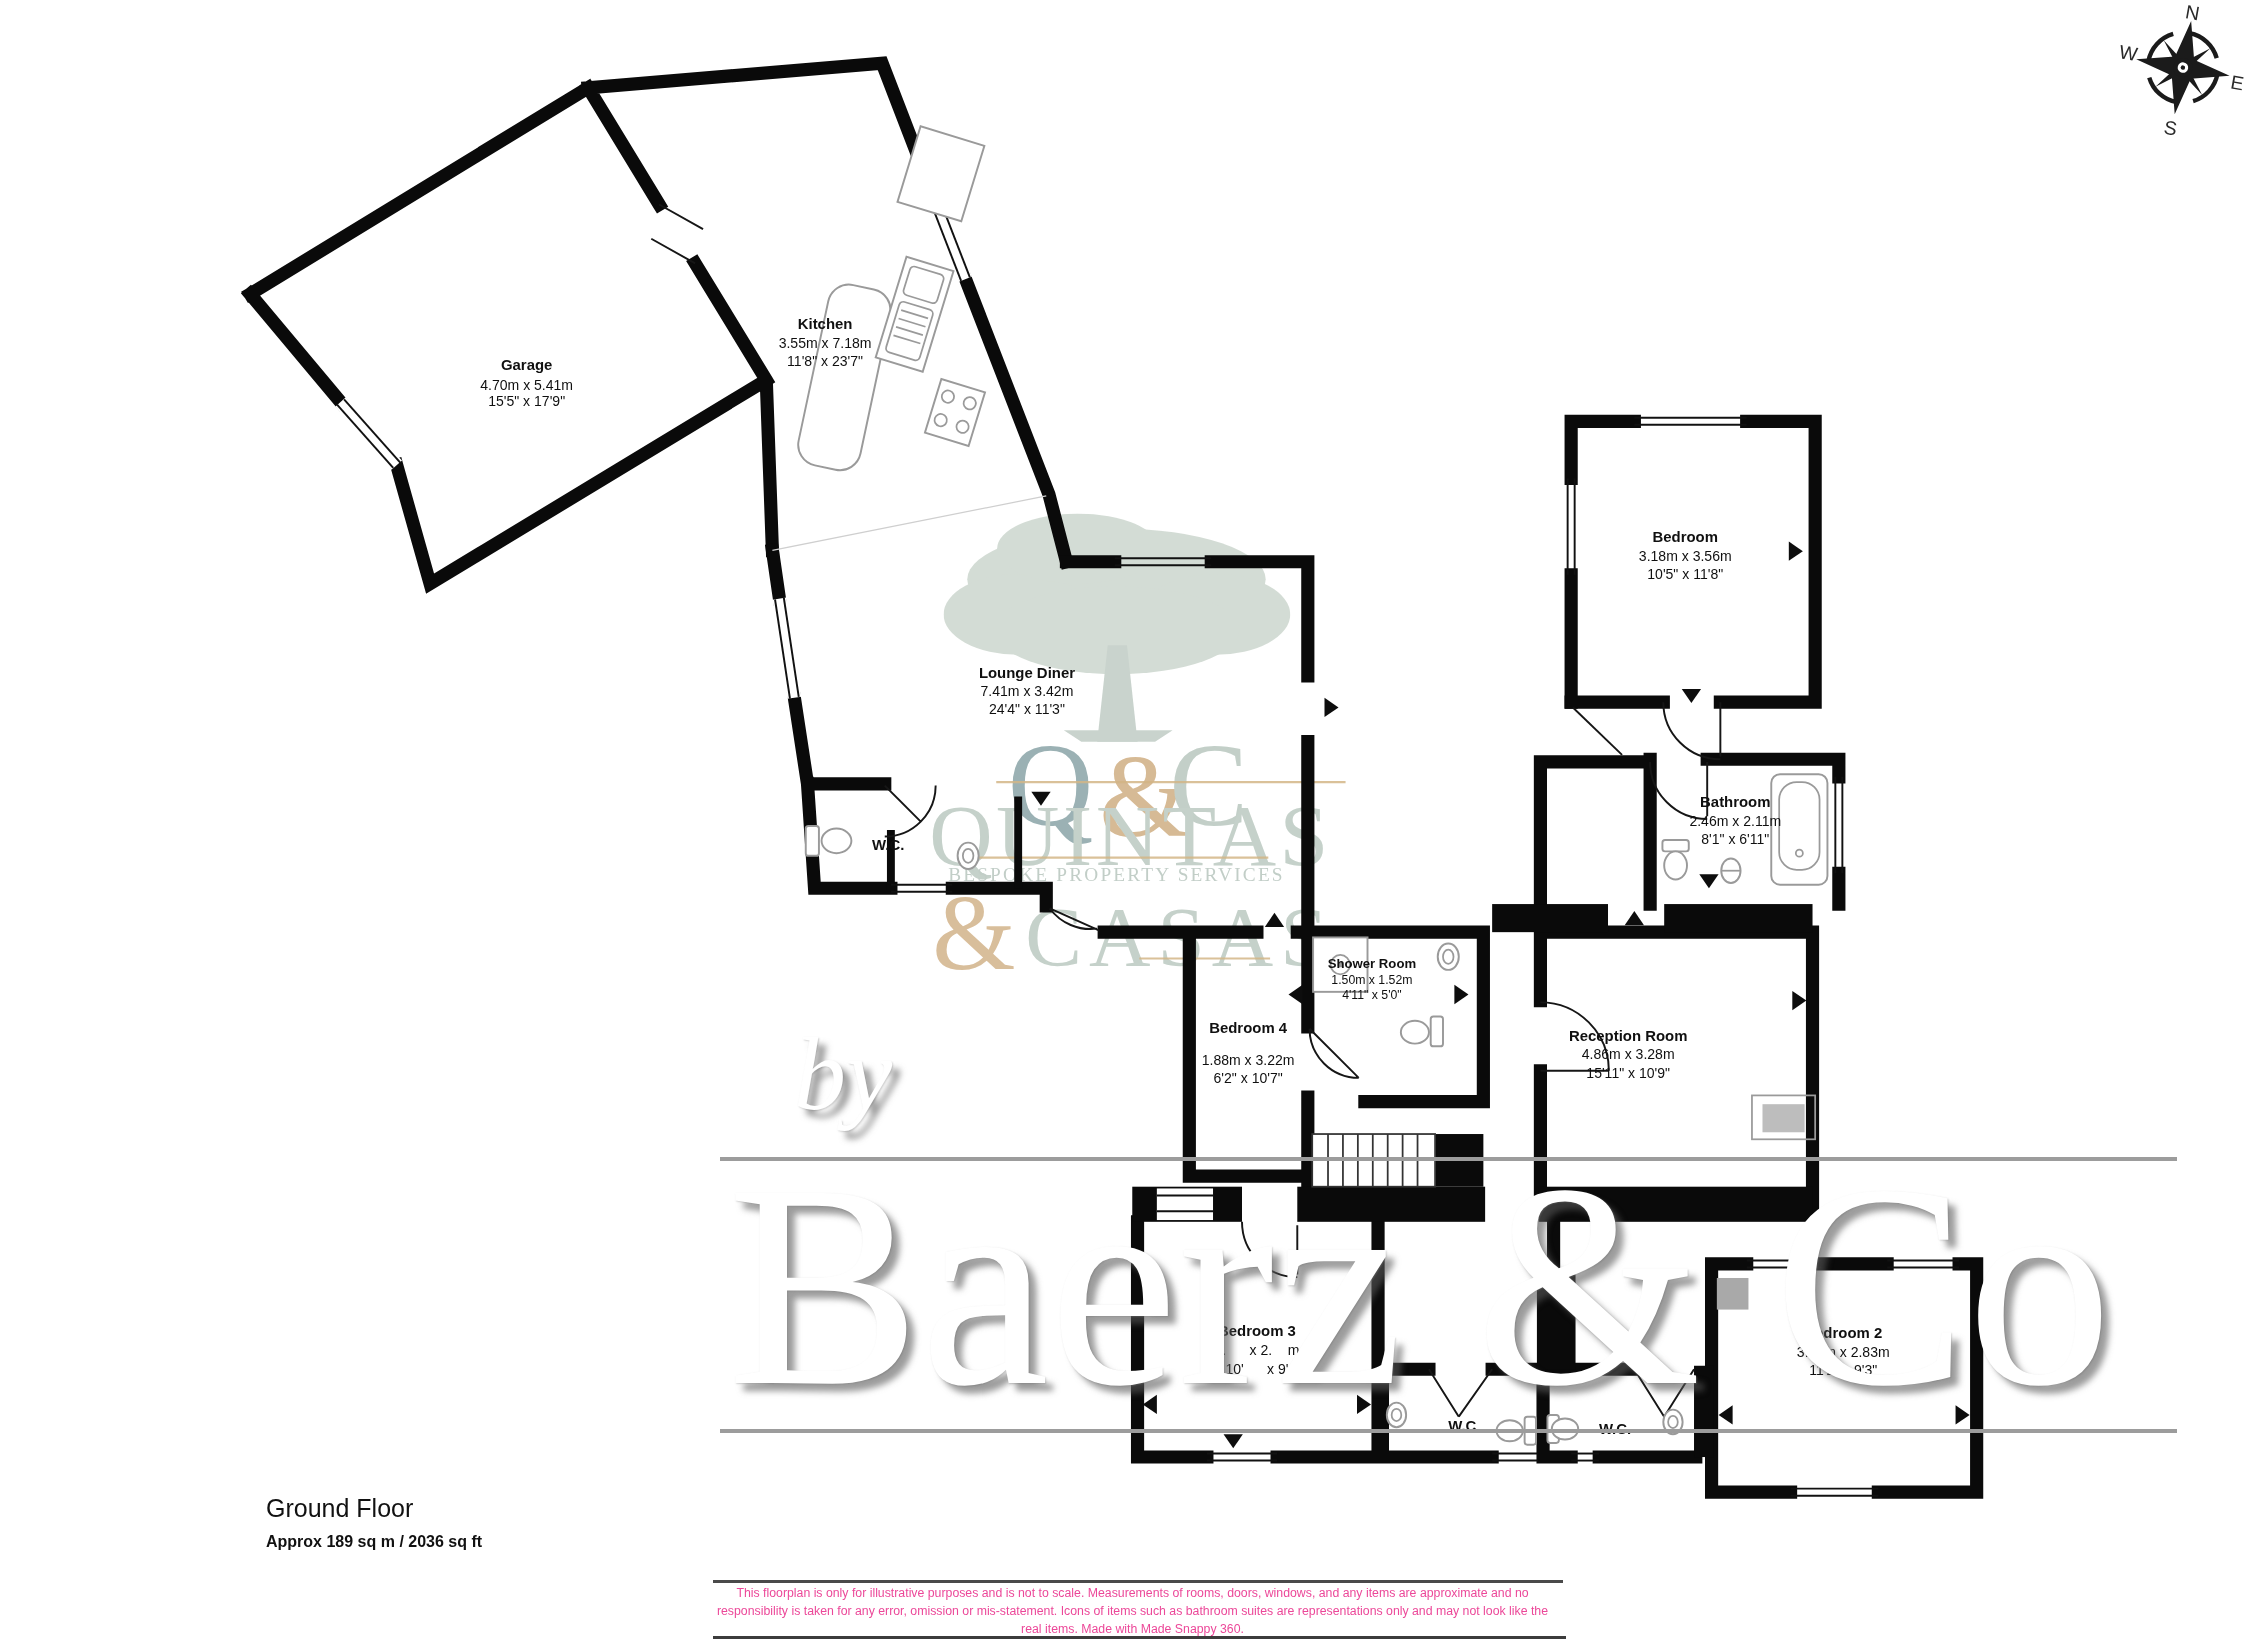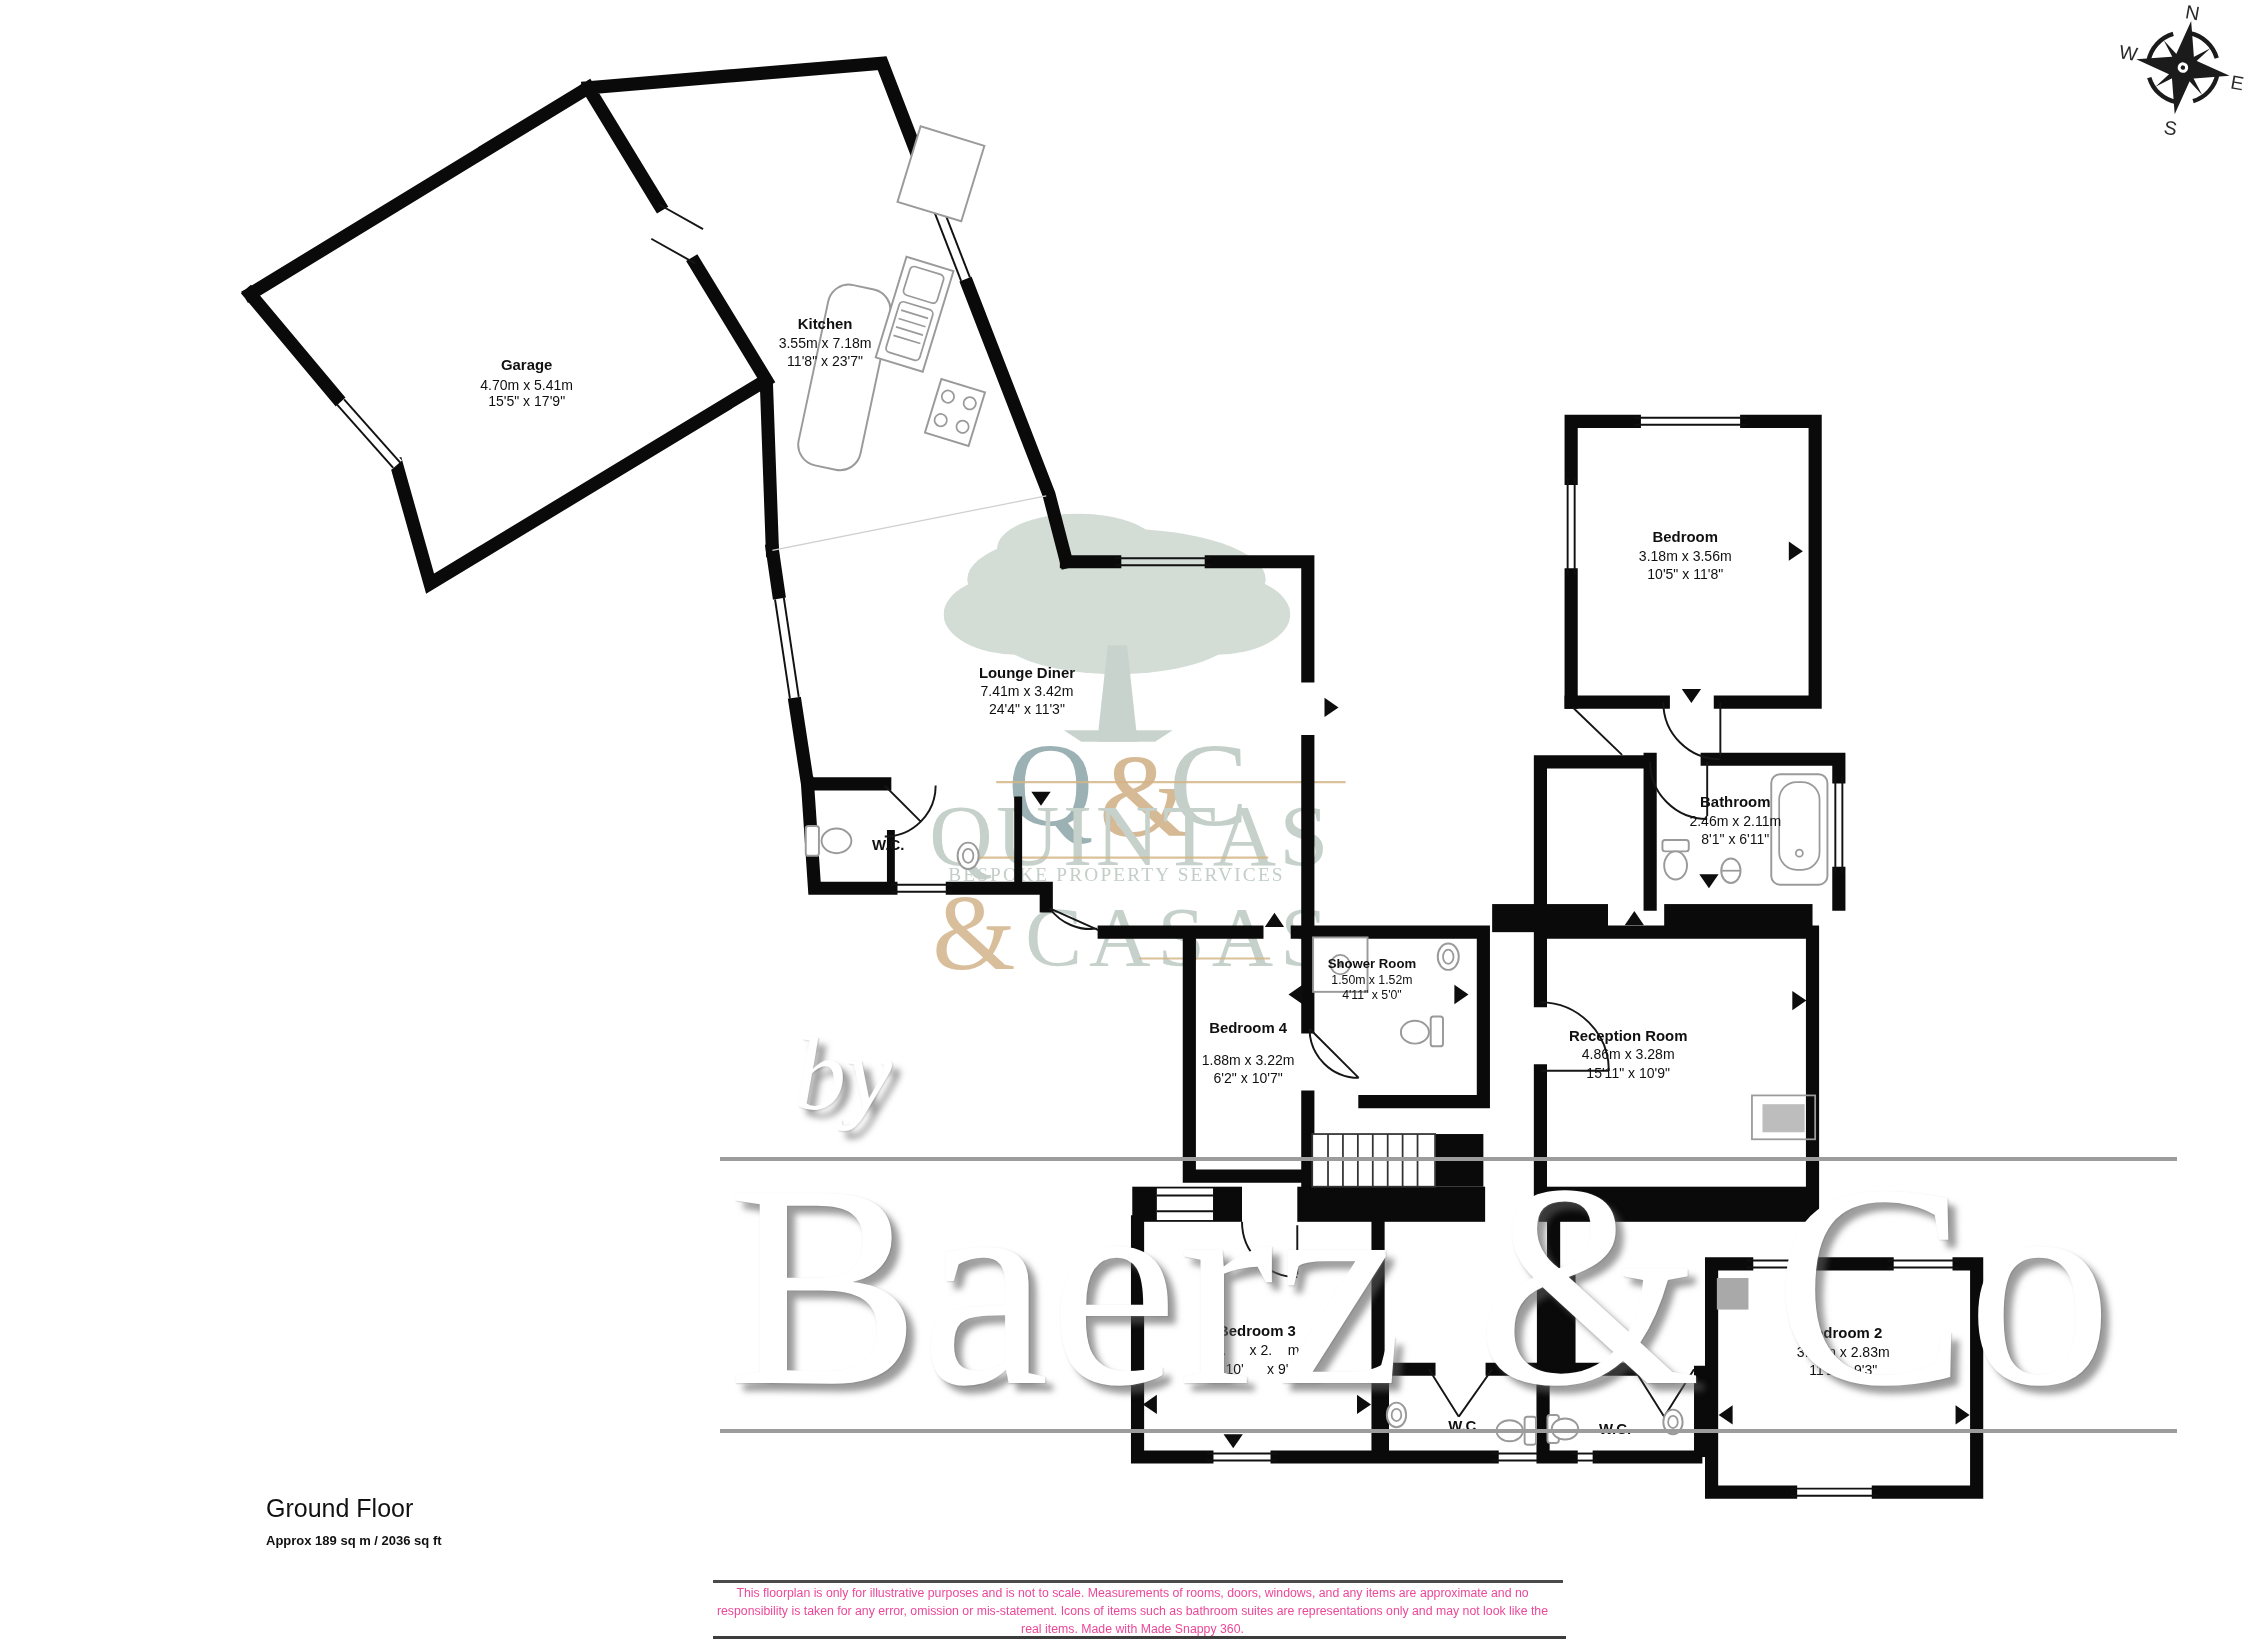--- a/index.html
+++ b/index.html
@@ -20,21 +20,21 @@
   .rds{font:14px "Liberation Sans",sans-serif;fill:#101010;text-anchor:middle;}
   .qc-mono{font:135px "Liberation Serif",serif;}
   .qc-word{font:100px "Liberation Serif",serif;letter-spacing:4px;fill:#b7c6bd;}
   .qc-tag{font:22px "Liberation Serif",serif;letter-spacing:2.5px;fill:#b3c2ba;}
   .compass-letter{font:22px "Liberation Sans",sans-serif;fill:#2a2a2a;text-anchor:middle;}
   .wm{position:absolute;color:#fff;pointer-events:none;white-space:nowrap;
       text-shadow:8px 8px 6.1px rgba(90,90,90,.6),0.9px 0.9px 1.8px rgba(150,150,150,.45);
       font-family:"Liberation Serif",serif;}
   .wmline{position:absolute;height:4.4px;background:#9c9c9c;pointer-events:none;}
   #footer-title{position:absolute;left:266px;top:1494px;font-size:25px;color:#111;}
-  #footer-area{position:absolute;left:266px;top:1533px;font-size:13px;font-weight:700;color:#111;}
+  #footer-area{position:absolute;left:266px;top:1533px;font-size:16px;font-weight:700;color:#111;}
   #disclaimer{position:absolute;left:711px;top:1585px;width:843px;text-align:center;
               font-size:12.3px;line-height:1.45;color:#ec4899;}
   .discline{position:absolute;background:#4a4a4a;}
 </style>
 </head>
 <body>
 
 <div id="canvas">
 
 <svg width="2247" height="1644" viewBox="0 0 2560 1873">

